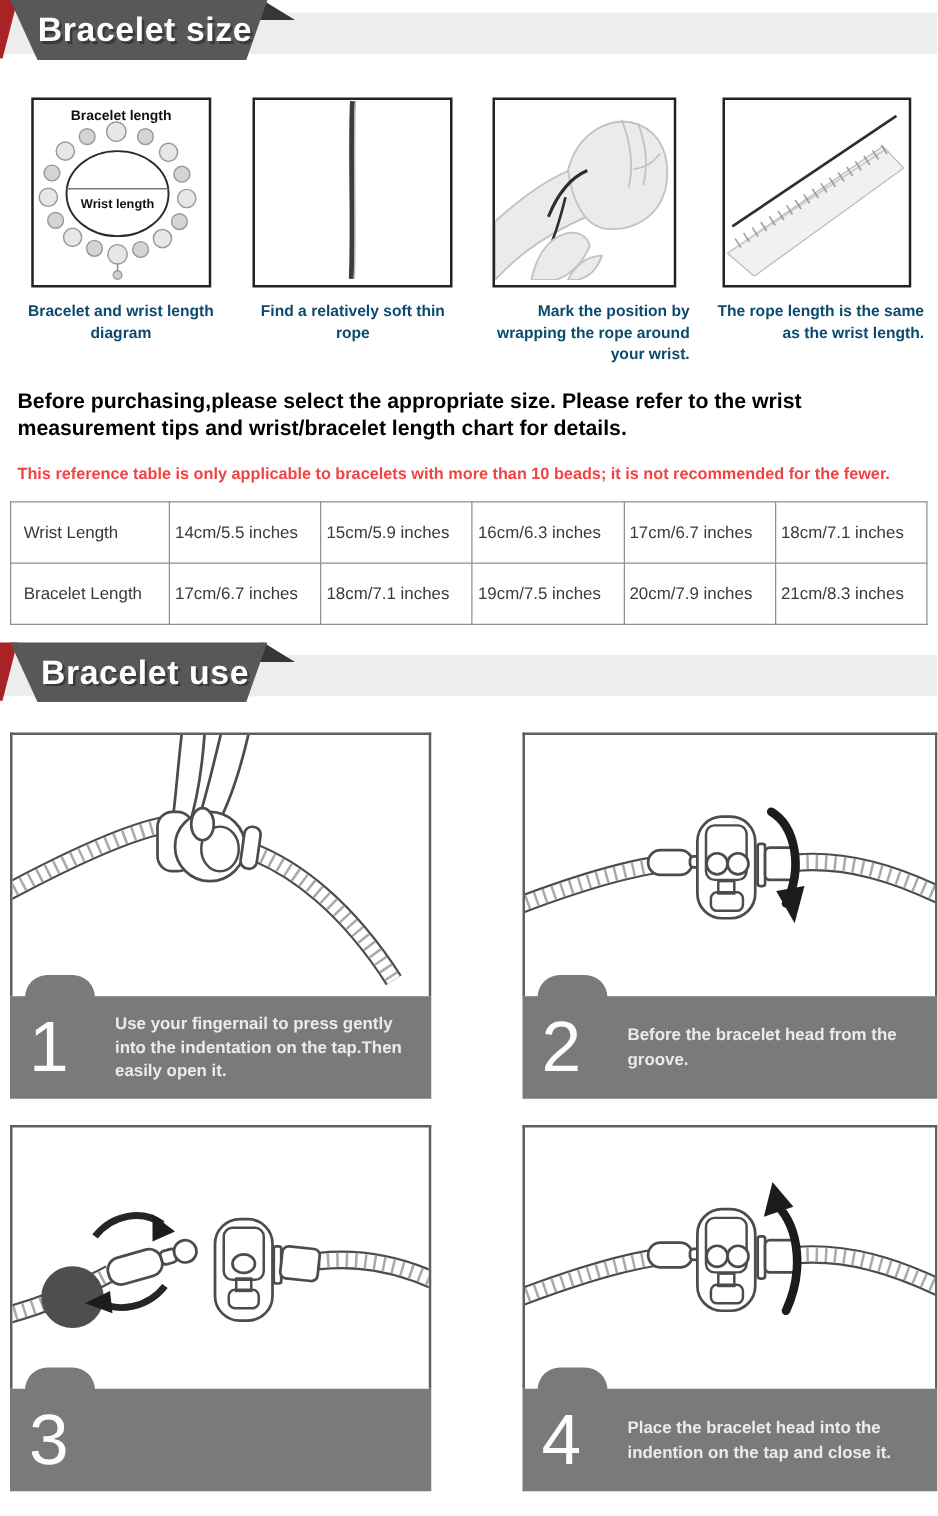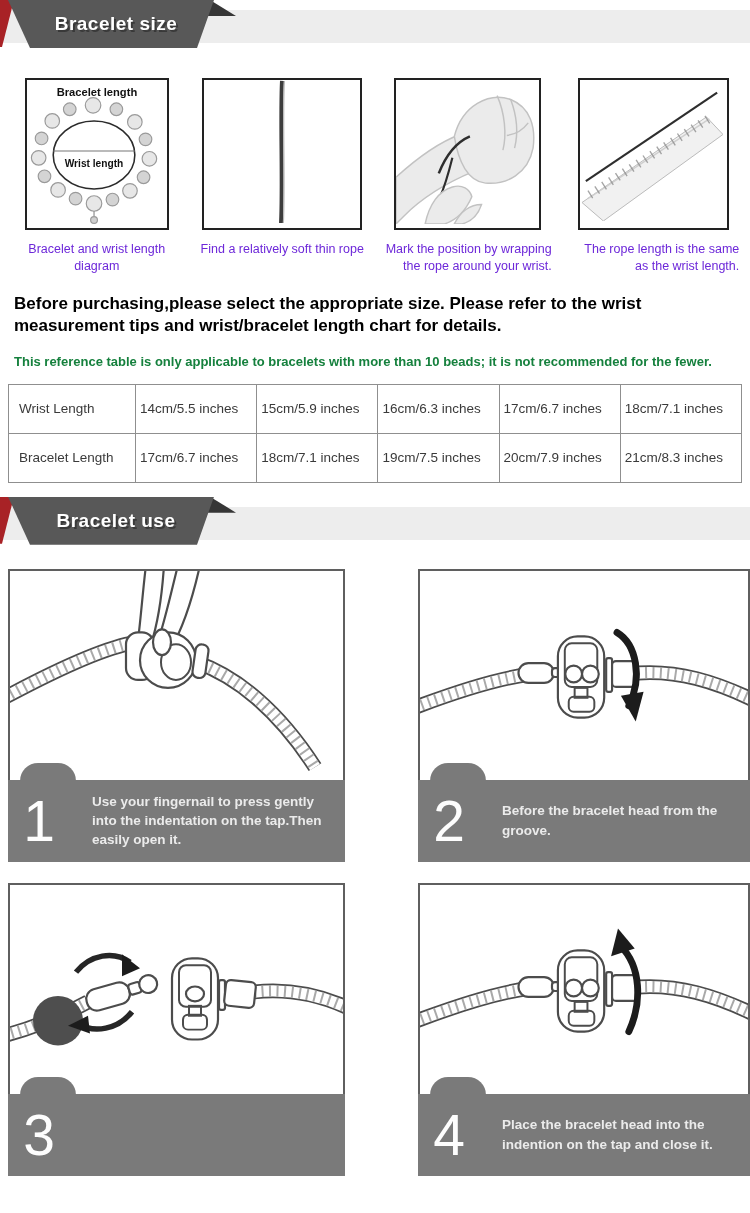--- a/index.html
+++ b/index.html
@@ -8,34 +8,34 @@
   
   .banner{position:relative;height:54px;margin-bottom:4px;}
   .banner .strip{position:absolute;left:0;right:0;top:10px;height:33px;background:#ededed;}
   .banner .red-wedge{position:absolute;left:0;top:0;width:22px;height:47px;background:#a82226;
     clip-path:polygon(0 0,14px 0,2px 100%,0 100%);}
   .banner .fold{position:absolute;left:0;top:0;width:236px;height:16px;background:#363636;
     clip-path:polygon(210px 0,236px 100%,204px 100%);}
   .banner .ribbon{position:absolute;left:0;top:0;width:232px;height:48px;background:#585858;
     clip-path:polygon(8px 0,214px 0,197px 100%,30px 100%);filter:drop-shadow(0 3px 2px rgba(0,0,0,.25));}
   .banner .ribbon span{display:block;text-align:center;line-height:48px;color:#fff;font-weight:bold;
-    font-size:19px;letter-spacing:.5px;text-shadow:2px 2px 0 rgba(20,20,20,.45);}
+    font-size:27px;letter-spacing:.5px;text-shadow:2px 2px 0 rgba(20,20,20,.45);}
 
   
   .panels-row{display:flex;padding:0 4px;margin-top:24px;}
   .pcol{width:186px;display:flex;flex-direction:column;align-items:center;}
   .pbox{border:2px solid #222;background:#fff;height:148px;}
   .pbox svg{display:block;}
-  .pcap{font-size:12.5px;font-weight:normal;color:#6d28d9;line-height:1.35;margin-top:11px;}
+  .pcap{font-size:12.5px;font-weight:bold;color:#0c4a6e;line-height:1.35;margin-top:11px;}
   .pcap.center{text-align:center;width:170px;}
   .pcap.left{text-align:right;width:168px;}
 
   
   .intro{font-size:17px;font-weight:bold;color:#000000;line-height:1.32;margin:18px 12px 0 14px;}
-  .warning{font-size:13px;font-weight:bold;color:#15803d;margin:16px 12px 0 14px;}
+  .warning{font-size:13px;font-weight:bold;color:#ef4444;margin:16px 12px 0 14px;}
 
   
   table.size{border-collapse:collapse;margin:15px 8px 0 8px;width:734px;}
   table.size td{border:1px solid #8f8f8f;height:48px;font-size:13.5px;color:#3a3a3a;
     padding:0 4px;}
   table.size td.rowhead{text-align:left;padding-left:10px;width:112px;}
 
   
   .use-grid{display:flex;flex-wrap:wrap;padding-left:8px;margin-top:18px;row-gap:21px;}
   .use-panel{background:#fff;}

